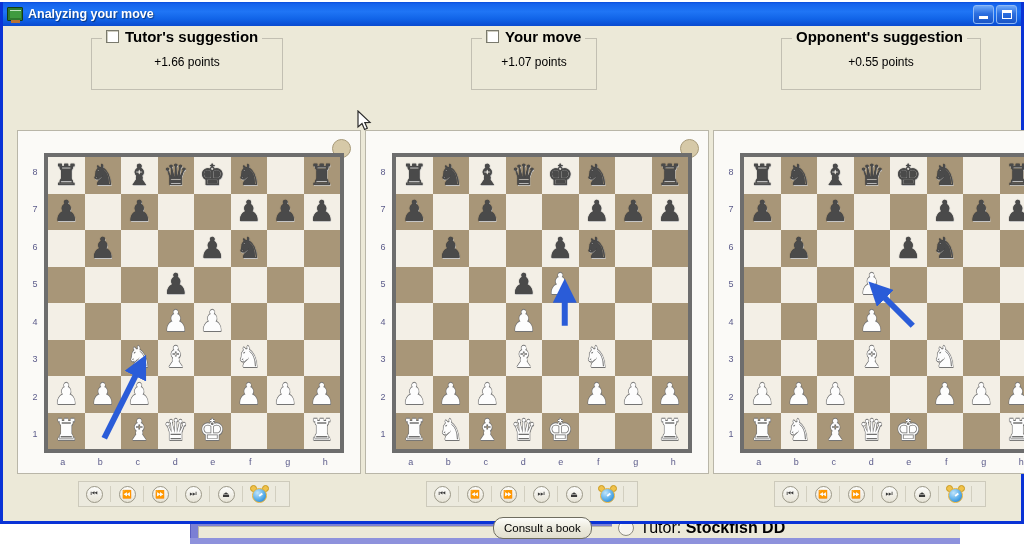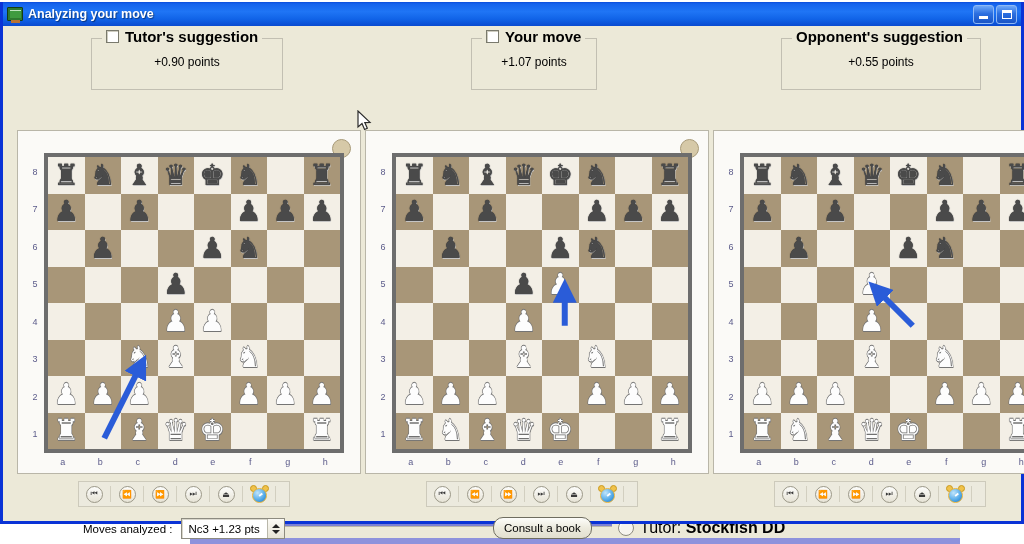--- a/index.html
+++ b/index.html
@@ -248,21 +248,21 @@
   </div>
 
   <div class="client">
 
     <div class="panels-row">
       <div class="groupbox" style="left:88px; width:192px;">
         <div class="gb-title">
           <span class="gb-check"></span>
           <span>Tutor's suggestion</span>
         </div>
-        <div class="gb-body">+0.90 points</div>
+        <div class="gb-body">+1.66 points</div>
       </div>
 
       <div class="groupbox" style="left:468px; width:126px;text-decoration:underline;">
         <div class="gb-title">
           <span class="gb-check"></span>
           <span>Your move</span>
         </div>
         <div class="gb-body">+1.07 points</div>
       </div>
 
@@ -848,30 +848,20 @@
           <span class="clock">
             <span class="bell-l"></span>
             <span class="bell-r"></span>
             <span class="face"></span>
             <span class="hand"></span>
           </span>
         </span>
         <span class="tb-sep"></span>
       </div>
 
-    <div class="moves-row">
-      <span>Moves analyzed :</span>
-      <span class="spinner">
-        <span class="spin-val">Nc3 +1.23 pts</span>
-        <span class="spin-arrows">
-          <span class="tri-up"></span>
-          <span class="tri-dn"></span>
-        </span>
-      </span>
-    </div>
 
     <div class="consult-btn">Consult a book</div>
 
     <svg class="cursor" viewBox="0 0 16 22">
       <path d="M1,1 L1,17 L5,13.5 L7.6,19.5 L10.3,18.3 L7.8,12.6 L13,12.4 Z" fill="#ffffff" stroke="#2b2b2b" stroke-width="1.2"></path>
     </svg>
 
   </div>
 </div>
 

